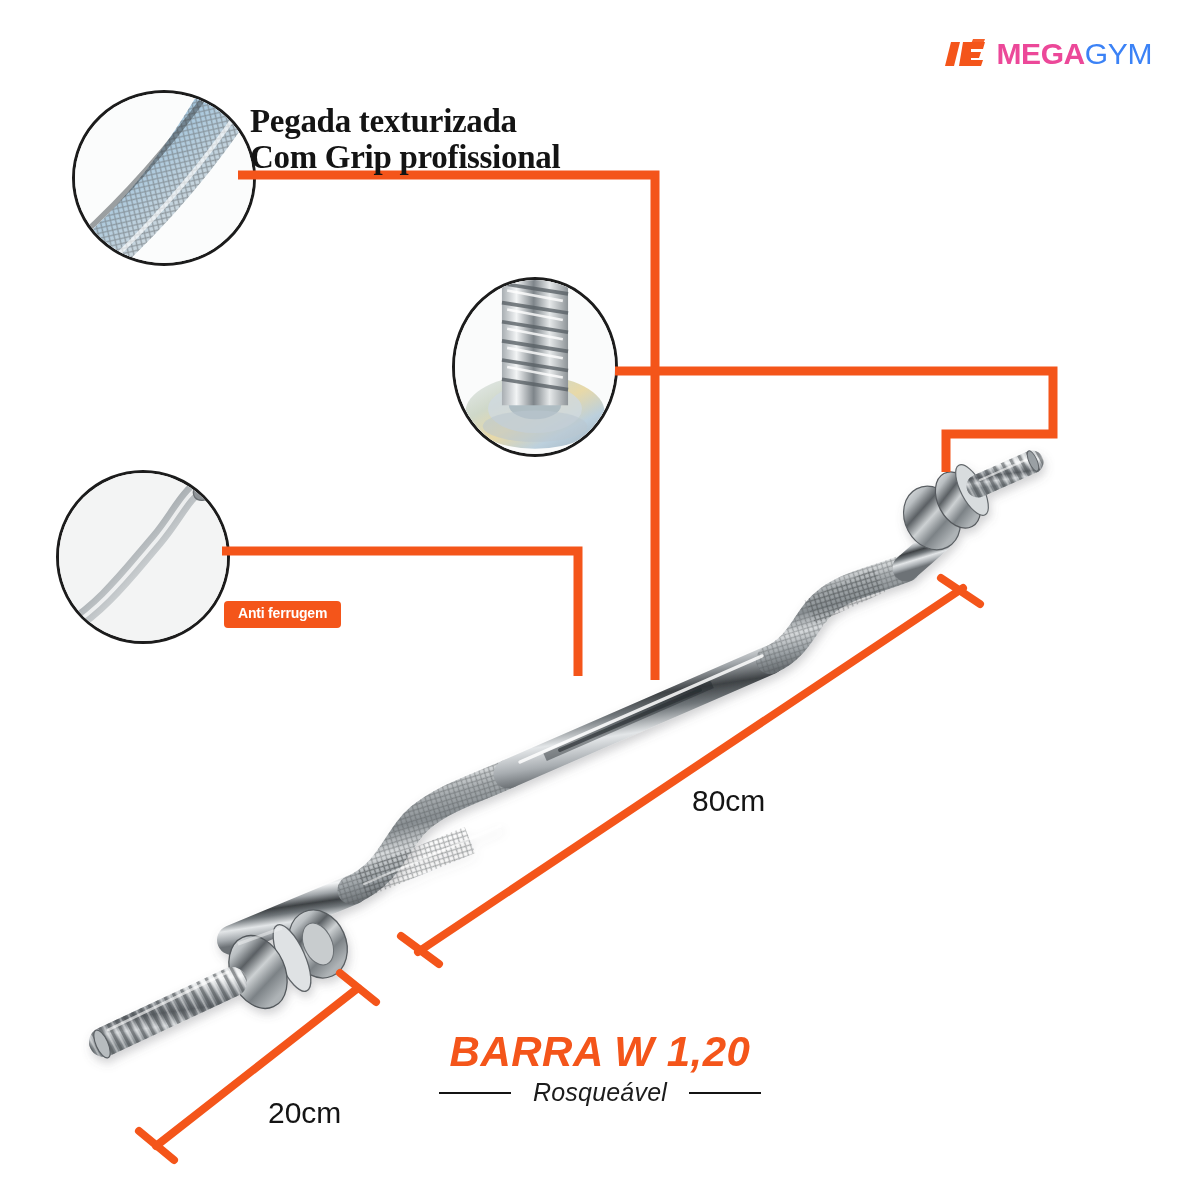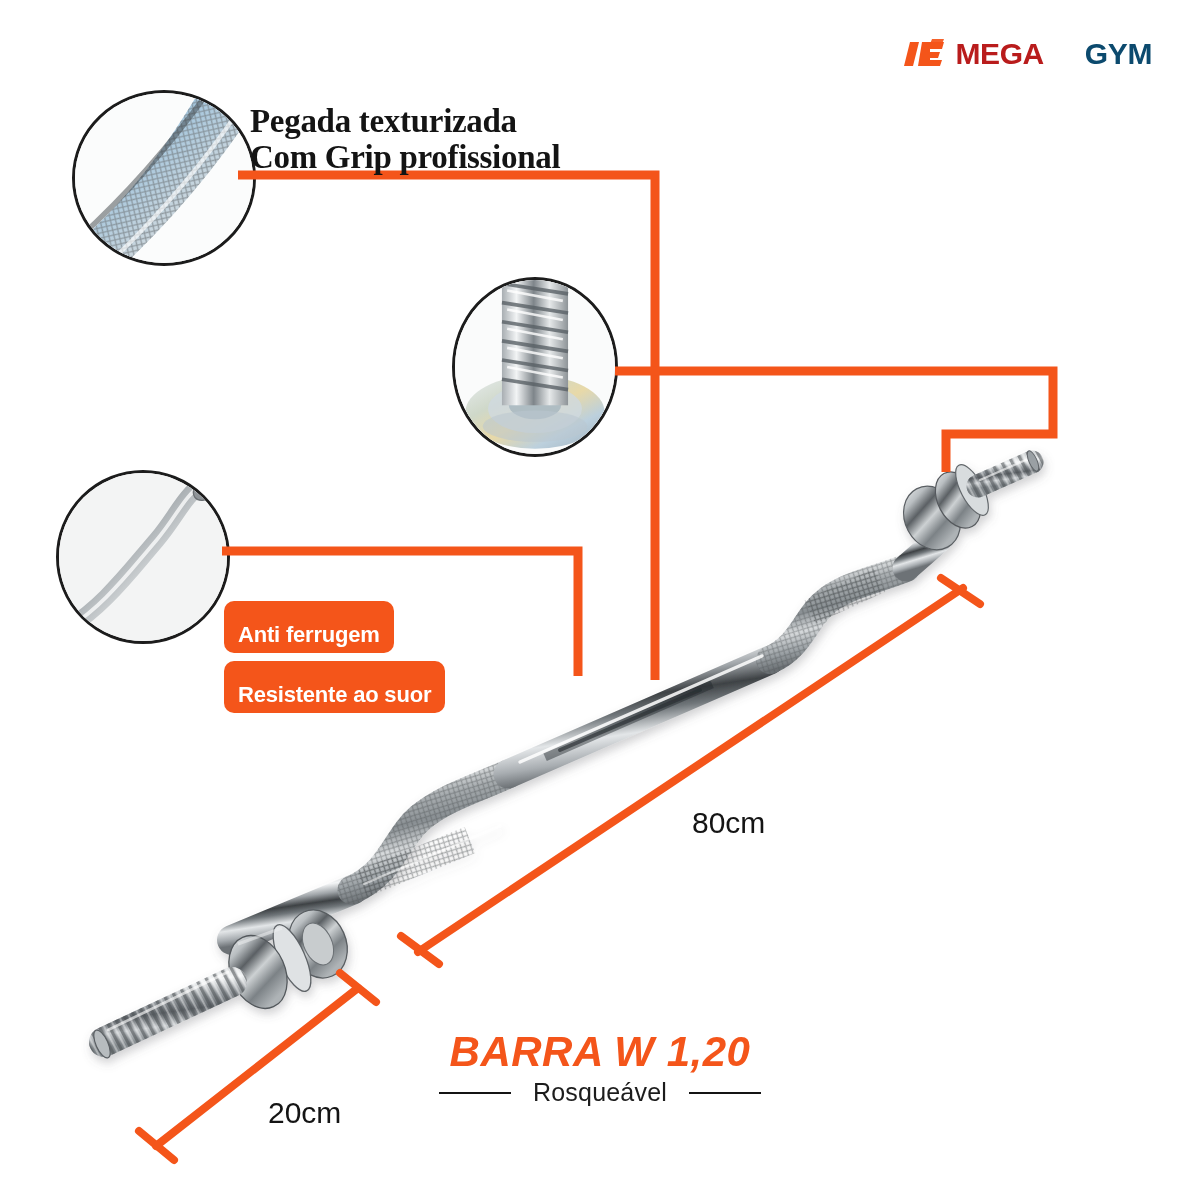--- a/index.html
+++ b/index.html
@@ -18,22 +18,22 @@
   .logo{
     position:absolute;right:48px;top:34px;
     display:flex;align-items:center;gap:7px;
     height:40px;
   }
   .logo-mark{width:44px;height:30px;display:block;}
   .logo-text{
     font-size:30px;font-weight:bold;letter-spacing:-0.4px;
     line-height:30px;white-space:nowrap;
   }
-  .logo-mega{color:#b91c1c;}
-  .logo-gym{color:#0c4a6e;font-weight:700;margin-left:41px;}
+  .logo-mega{color:#ec4899;}
+  .logo-gym{color:#3b82f6;font-weight:400;}
 
   
   .inset{
     position:absolute;border:3px solid #1c1c1c;border-radius:50%;
     overflow:hidden;background:#f2f2f2;
   }
   .inset svg{display:block;width:100%;height:100%;}
 
   
   .callout{
@@ -46,40 +46,40 @@
     font-family:Liberation Serif, serif;
   }
   #callout-grip{left:250px;top:104px;font-size:33px;}
   #callout-solda{left:668px;top:300px;font-size:33px;}
   #callout-cromo{left:222px;top:512px;font-size:33px;}
 
   
   .badges{position:absolute;left:224px;top:601px;display:flex;flex-direction:column;gap:8px;align-items:flex-start;}
   .badge{
     background:#F4551A;color:#fff;
-    font-size:22px;font-weight:bold;
-    padding:22px 14px 7px 14px;border-radius:10px;
+    font-size:14px;font-weight:bold;
+    padding:5px 14px 7px 14px;border-radius:4px;
     letter-spacing:-0.2px;line-height:1.05;
     white-space:nowrap;
   }
 
   
   .dim-label{position:absolute;color:#141414;font-size:30px;letter-spacing:0px;}
-  #dim-80{left:692px;top:806px;}
+  #dim-80{left:692px;top:784px;}
   #dim-20{left:268px;top:1096px;}
 
   
   #product-title{
     position:absolute;left:0;right:0;top:1028px;text-align:center;
     color:#F4551A;font-size:42px;font-weight:bold;
     font-style:italic;letter-spacing:0.5px;
   }
   #subtitle-wrap{
     position:absolute;left:0;right:0;top:1078px;
-    display:flex;align-items:center;justify-content:center;gap:22px;
+    display:flex;align-items:center;justify-content:center;gap:22px;font-style:italic;
   }
   .sub-rule{width:72px;height:2px;background:#141414;display:block;}
   #product-subtitle{color:#1c1c1c;font-size:25px;letter-spacing:0.2px;}
 </style>
 </head>
 <body>
 
 <div id="stage">
 
   <svg id="svg-product" viewBox="0 0 1200 1200">
@@ -313,21 +313,20 @@
     </span>
   </div>
 
   <div class="callout" id="callout-grip">Pegada texturizada
 Com Grip profissional</div>
 
 
 
   <div class="badges">
     <span class="badge">Anti ferrugem</span>
-    <span class="badge">Resistente ao suor</span>
   </div>
 
   <div class="dim-label" id="dim-80">80cm</div>
   <div class="dim-label" id="dim-20">20cm</div>
 
   <div id="product-title">BARRA W 1,20</div>
   <div id="subtitle-wrap">
     <span class="sub-rule"></span>
     <span id="product-subtitle">Rosqueável</span>
     <span class="sub-rule"></span>

